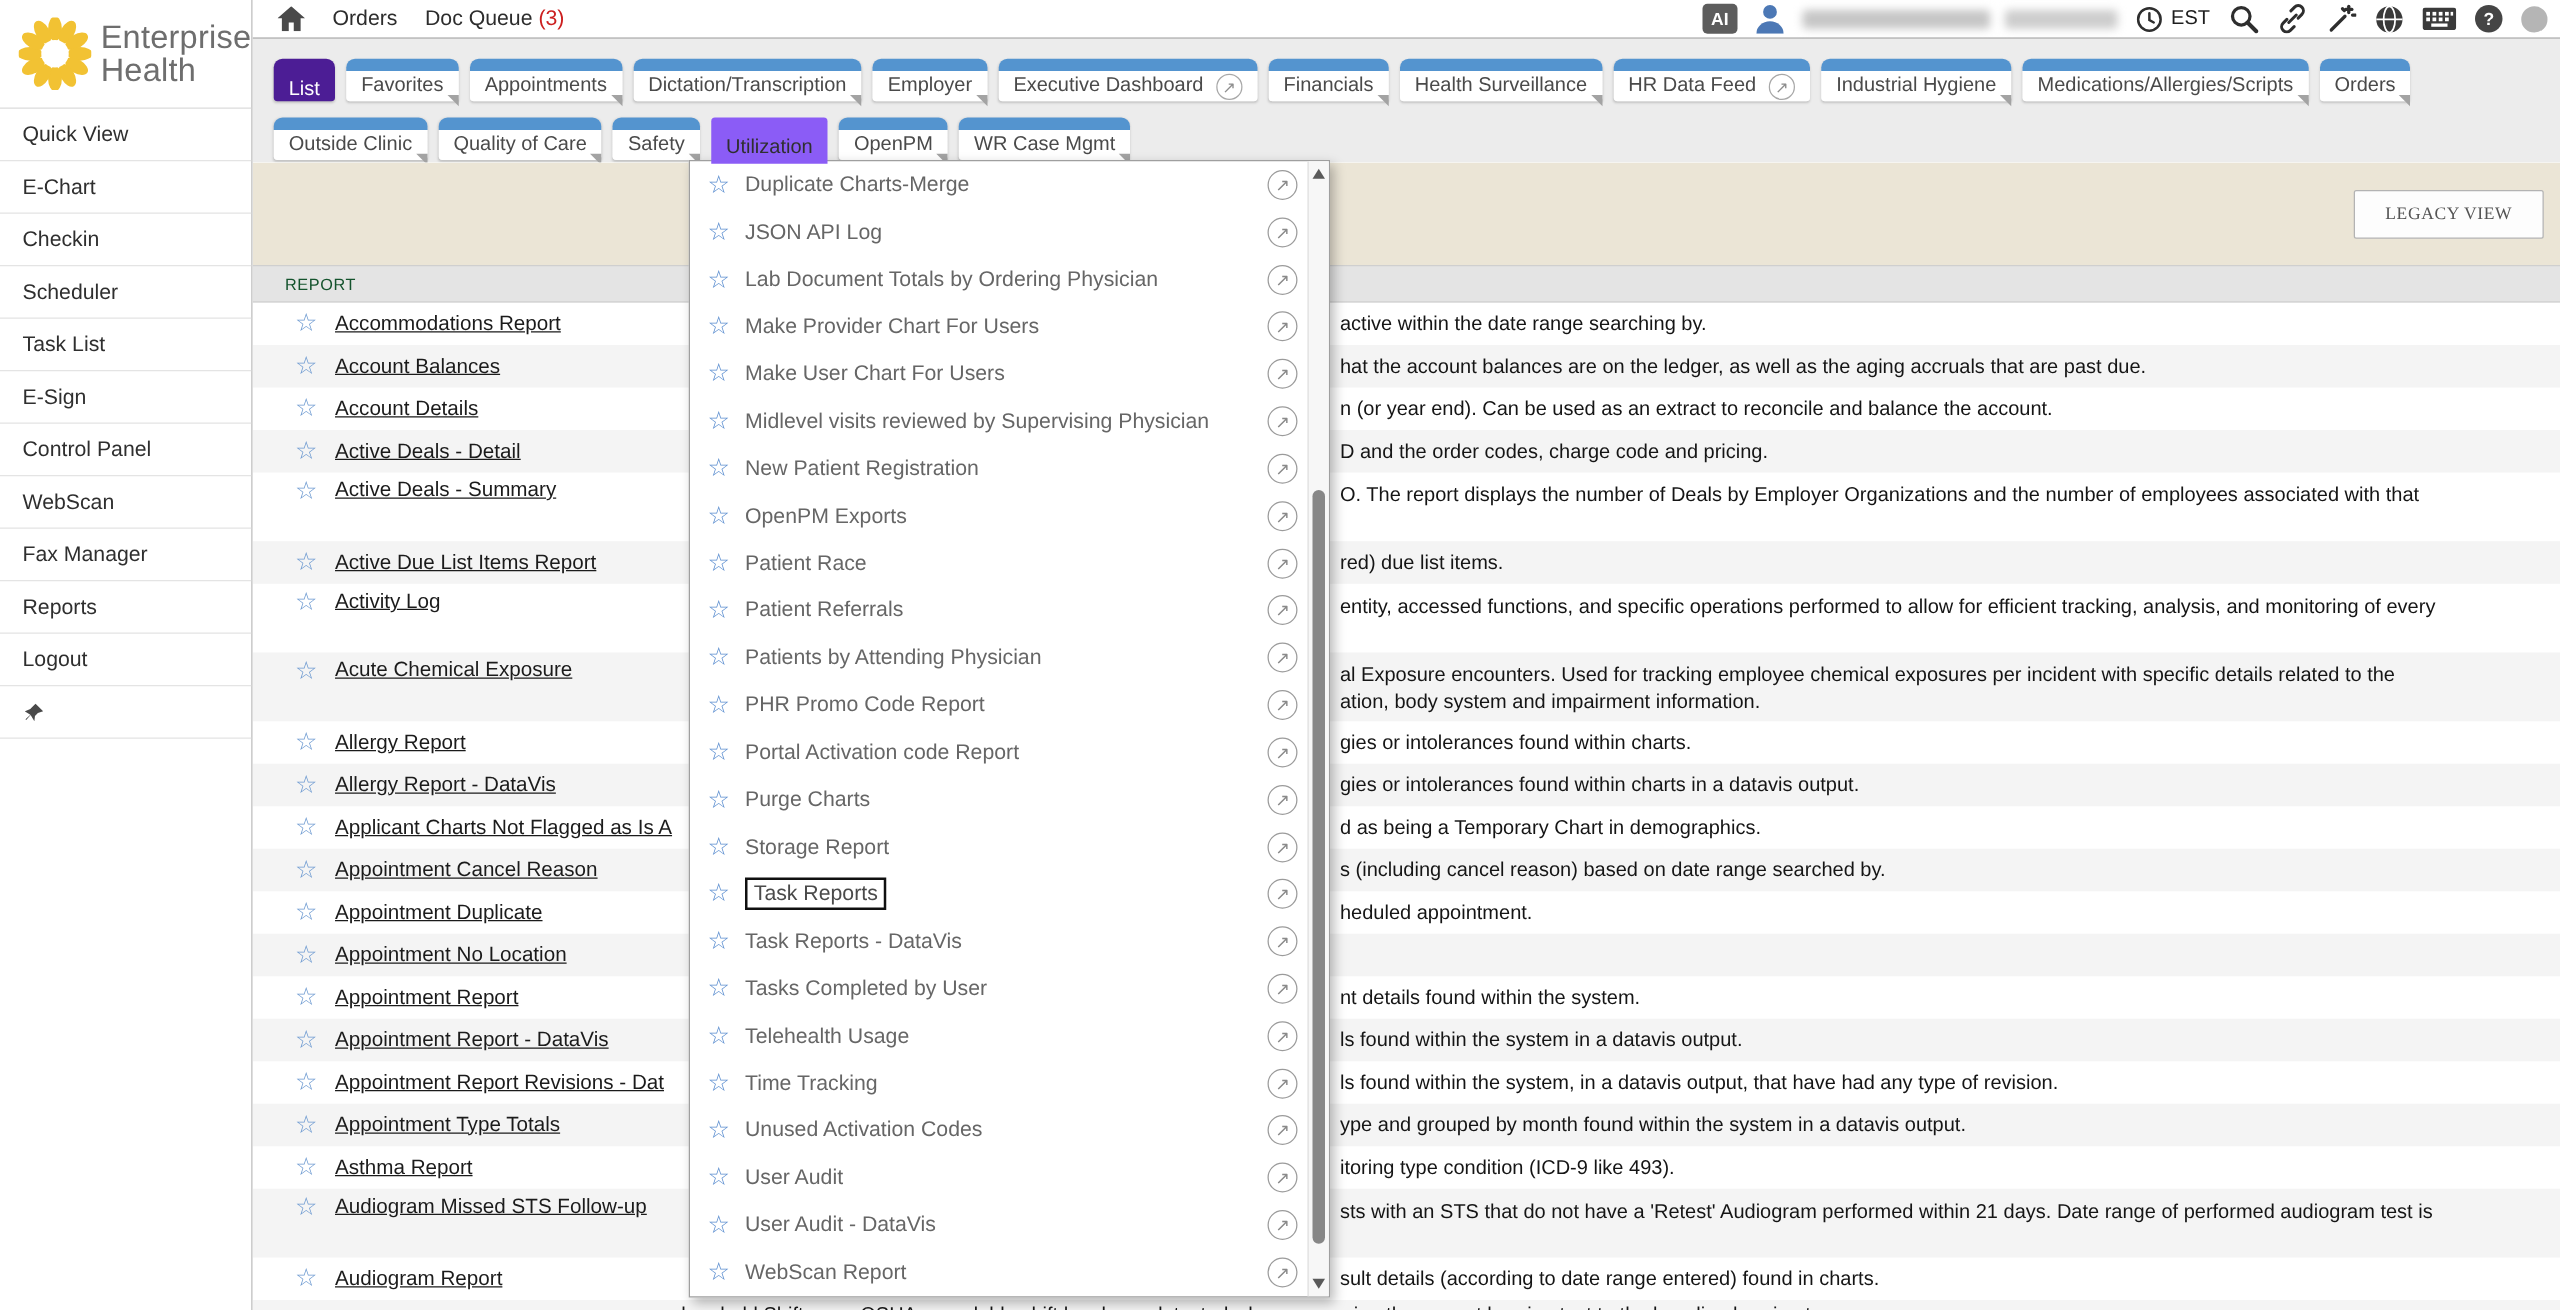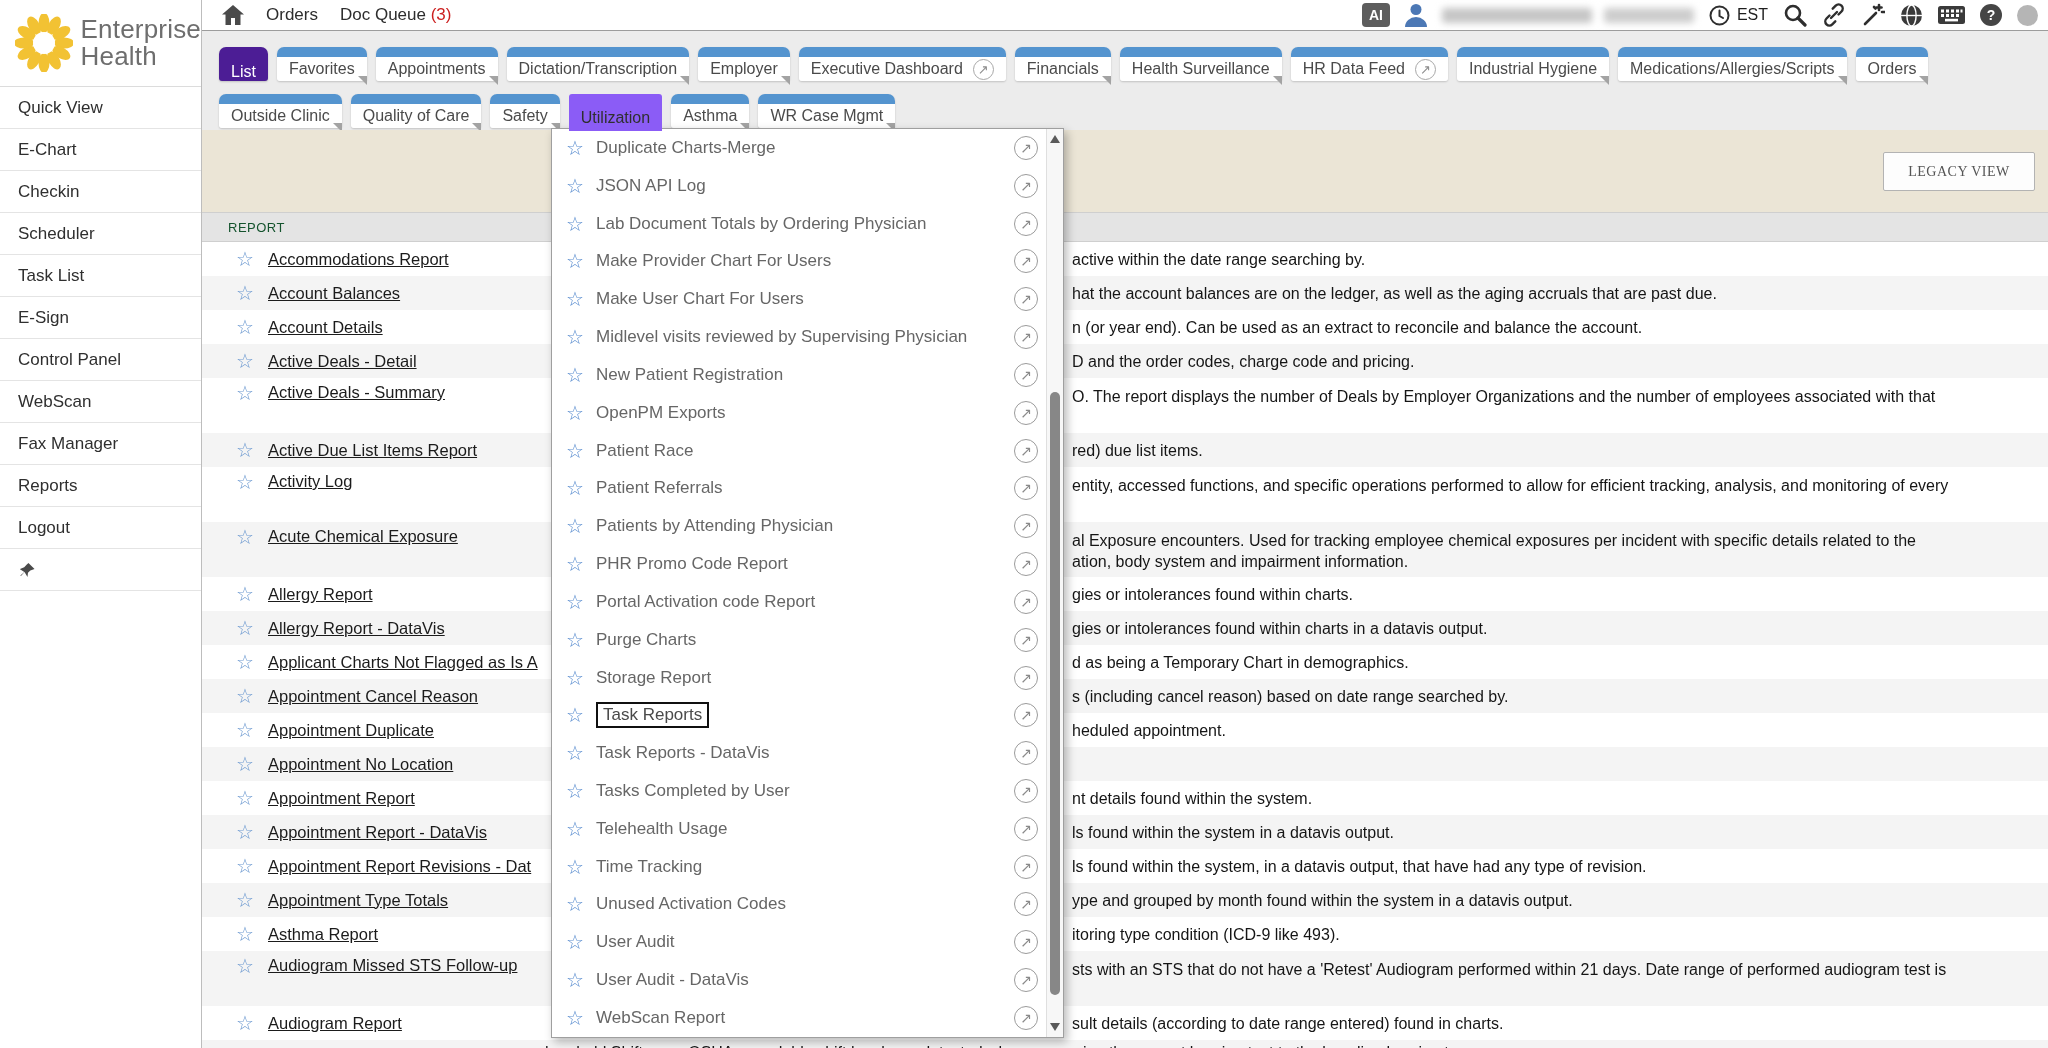--- a/index.html
+++ b/index.html
@@ -324,21 +324,21 @@
 
           <span class="fold"></span>
         </div>
 
         <div class="tab open">
           <span class="tab-label">Utilization</span>
 
         </div>
 
         <div class="tab">
-          <span class="tab-label">Asthma</span>
+          <span class="tab-label">OpenPM</span>
 
           <span class="fold"></span>
         </div>
 
         <div class="tab">
           <span class="tab-label">WR Case Mgmt</span>
 
           <span class="fold"></span>
         </div>
 

